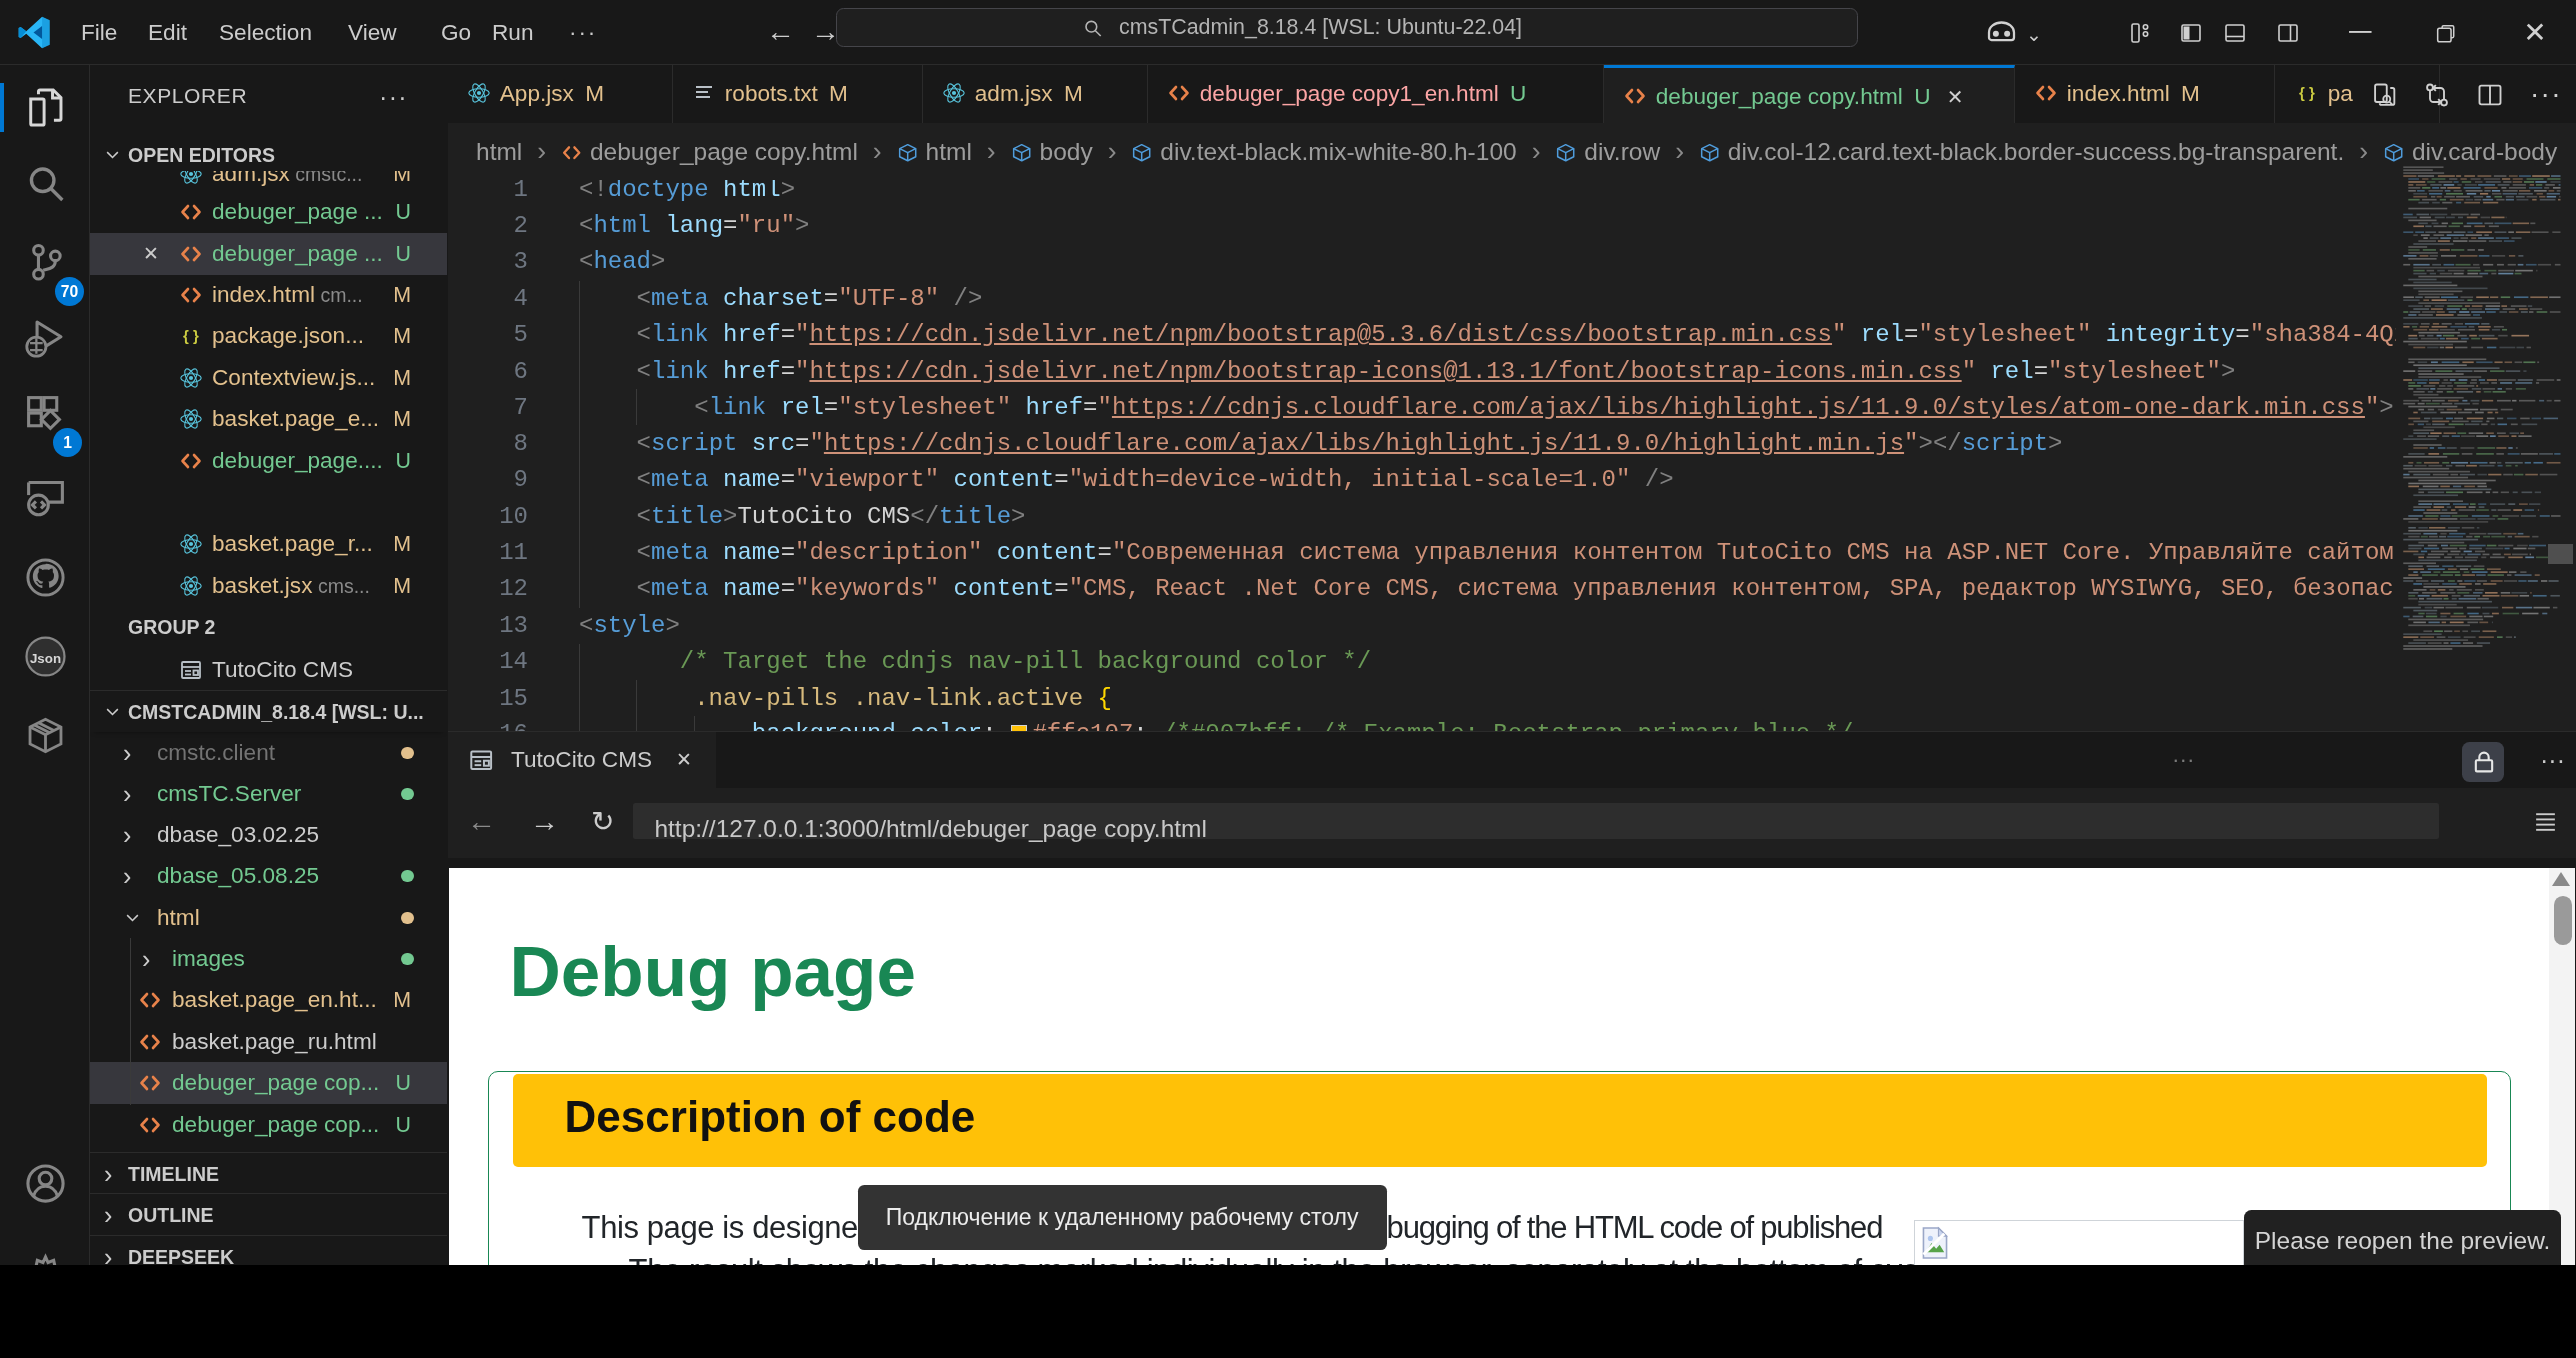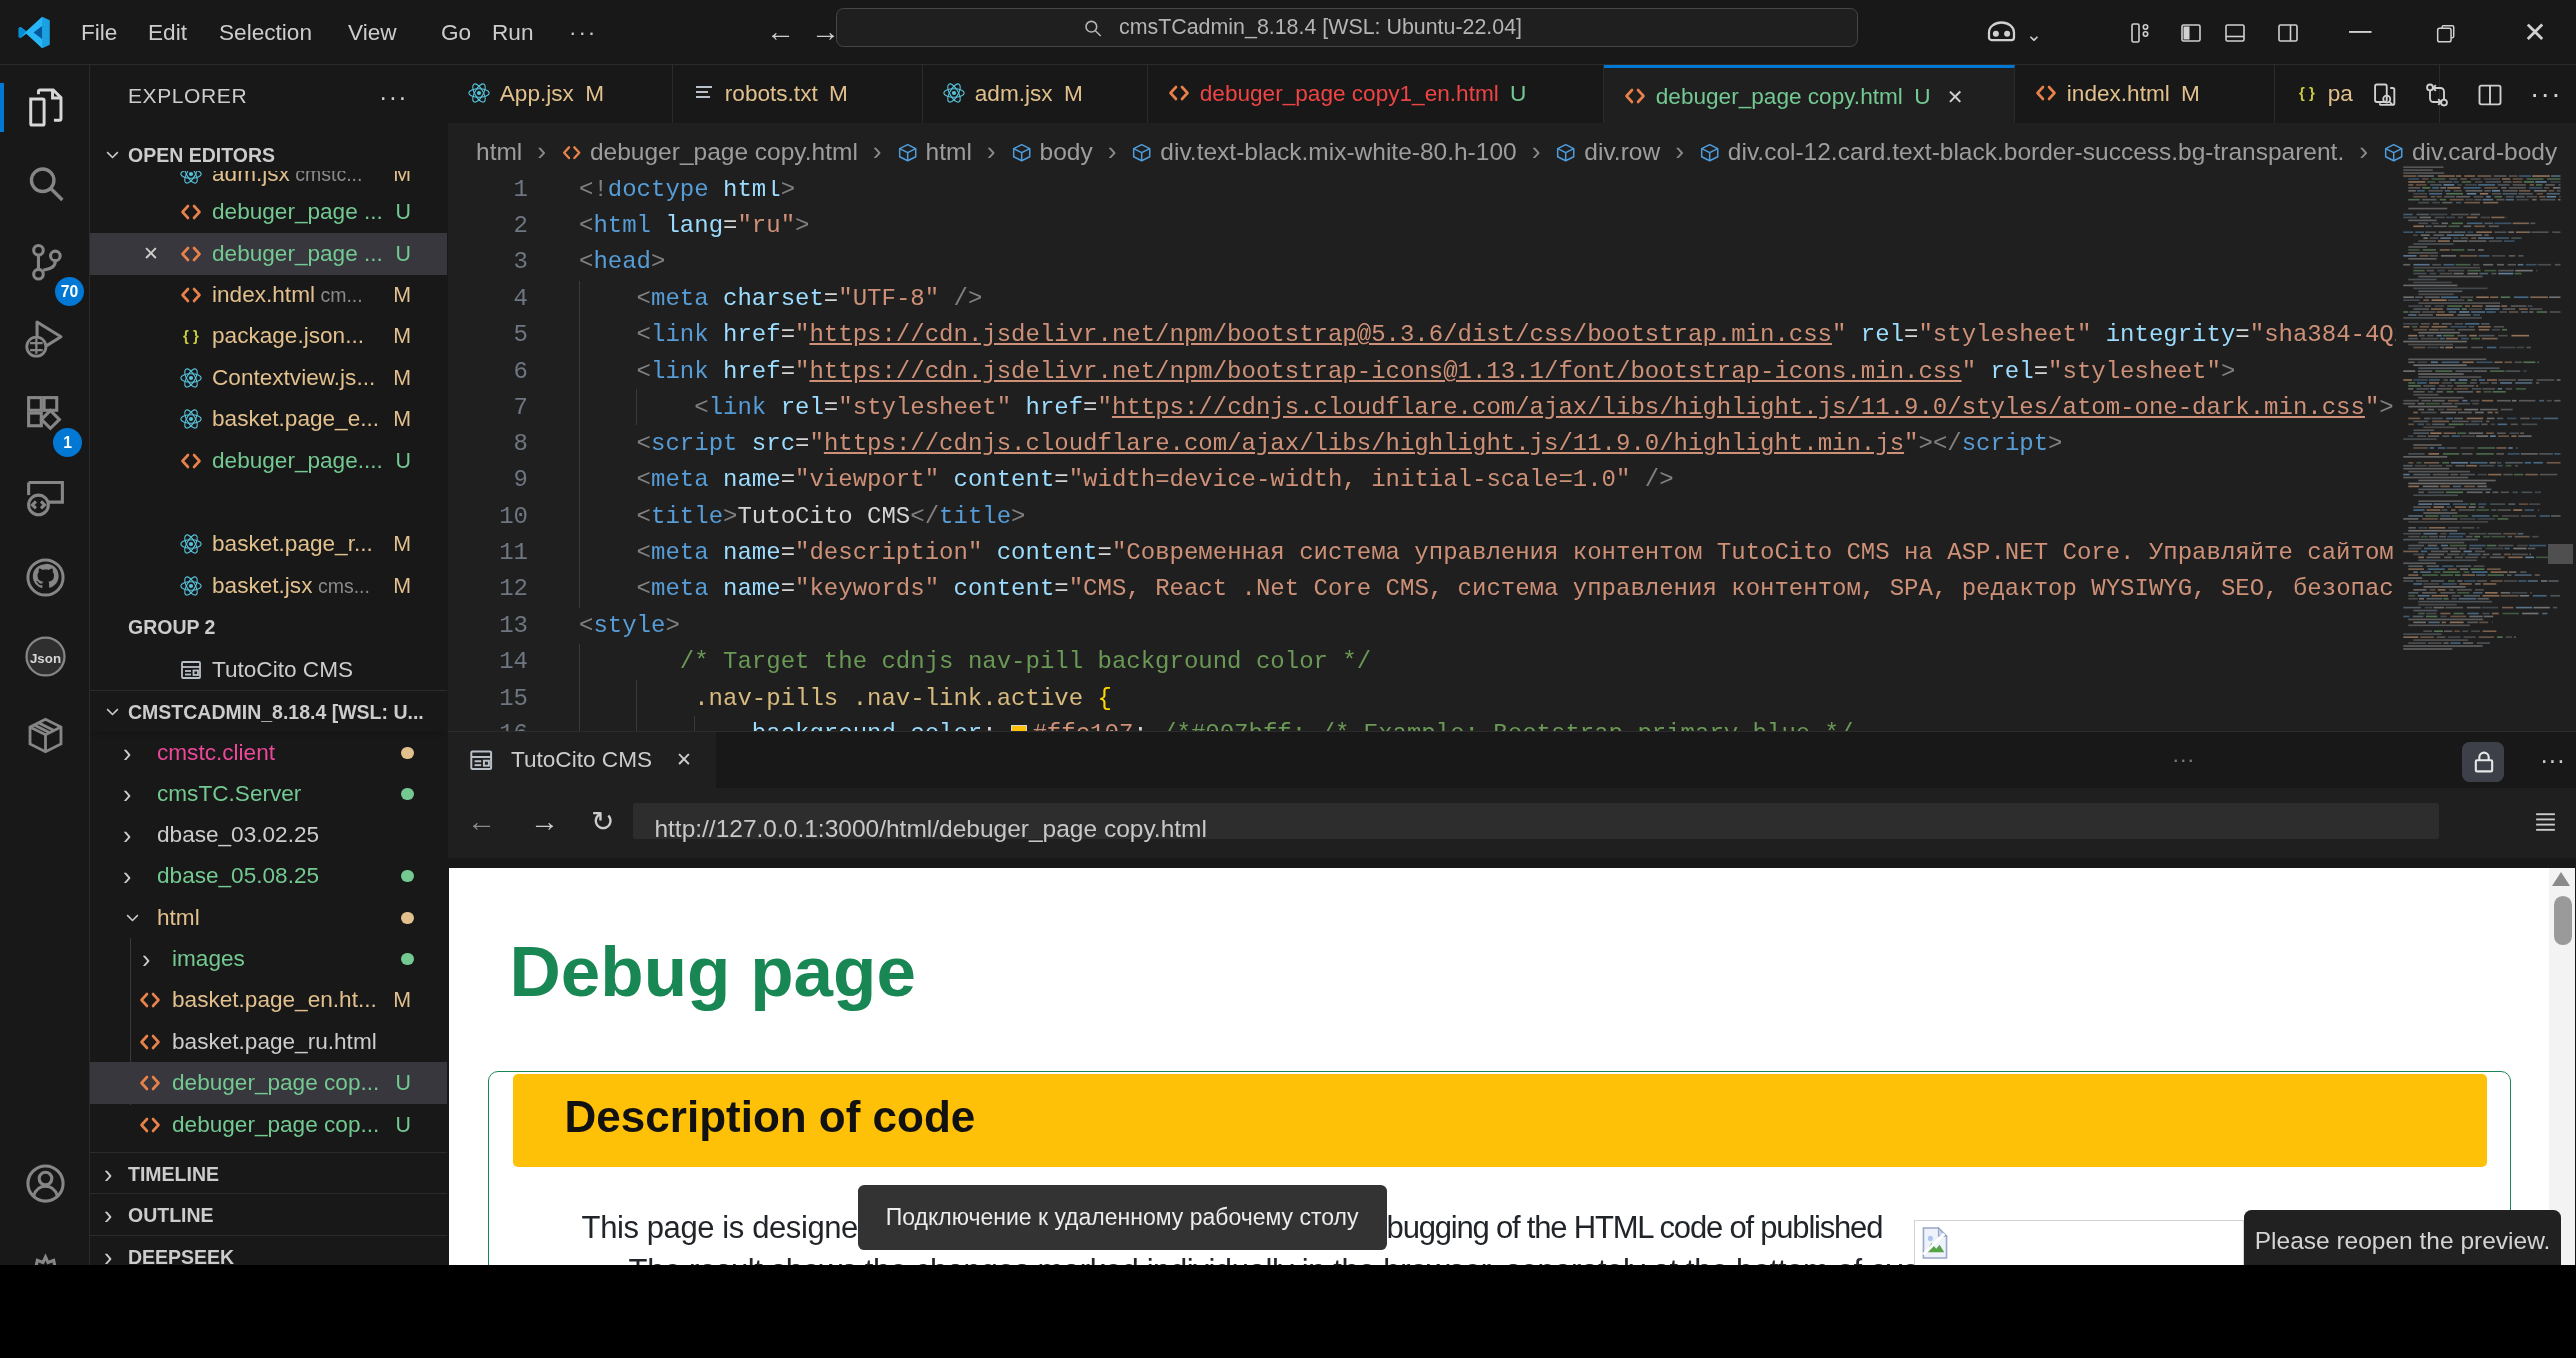--- a/index.html
+++ b/index.html
@@ -393,21 +393,21 @@
         <svg class="abs" style="left:12.6px;top:11.3px" width="19" height="19" viewBox="0 0 16 16">
           <path d="M3.5 6 L8 10.5 L12.5 6" fill="none" stroke="#cccccc" stroke-width="1.3"></path>
         </svg>
         <span class="abs" style="left:38px">CMSTCADMIN_8.18.4 [WSL: U...</span>
       </div>
     <div class="abs" style="left:0;top:-65px;width:357px;height:1258px">
       <div class="sel" style="top:1062px"></div>
       <div class="abs" style="left:40px;top:938px;width:1.3px;height:167px;background:#3a3a3a"></div>
       <span class="chevc" style="left:33px;top:732px">›</span>
         <div class="frow" style="top:732px">
-          <span class="flab" style="left:67px;color:#ec4899">cmstc.client</span>
+          <span class="flab" style="left:67px;color:#737373">cmstc.client</span>
         </div>
         <div class="frow" style="top:732px">
           <span class="gitdot" style="top:14.5px;background:#e2c08d"></span>
         </div>
         <span class="chevc" style="left:33px;top:773px">›</span>
         <div class="frow" style="top:773px">
           <span class="flab" style="left:67px;color:#73c991">cmsTC.Server</span>
         </div>
         <div class="frow" style="top:773px">
           <span class="gitdot" style="top:14.5px;background:#73c991"></span>
@@ -487,21 +487,21 @@
             <use href="#react"></use>
           </svg><span style="color:#e2c08d">App.jsx</span><span style="color:#e2c08d;margin-left:11.3px">M</span></div>
         <div class="tab" style="left:225px;width:250px"><svg class="tico" viewBox="0 0 38 38" width="24" height="24">
             <use href="#listico"></use>
           </svg><span style="color:#e2c08d">robots.txt</span><span style="color:#e2c08d;margin-left:11.3px">M</span></div>
         <div class="tab" style="left:475px;width:225px"><svg class="tico" viewBox="0 0 38 38" width="24" height="24">
             <use href="#react"></use>
           </svg><span style="color:#e2c08d">adm.jsx</span><span style="color:#e2c08d;margin-left:11.3px">M</span></div>
         <div class="tab" style="left:700px;width:456px"><svg class="tico" viewBox="0 0 38 38" width="24" height="24">
             <use href="#codeico"></use>
-          </svg><span style="color:#ef4444">debuger_page copy1_en.html</span><span style="color:#73c991;margin-left:11.3px">U</span></div>
+          </svg><span style="color:#fca5a5">debuger_page copy1_en.html</span><span style="color:#73c991;margin-left:11.3px">U</span></div>
         <div class="tab active" style="left:1156px;width:411px"><svg class="tico" viewBox="0 0 38 38" width="24" height="24">
             <use href="#codeico"></use>
           </svg><span style="color:#73c991">debuger_page copy.html</span><span style="color:#73c991;margin-left:11.3px">U</span><span class="tclose">✕</span></div>
         <div class="tab" style="left:1567px;width:260px"><svg class="tico" viewBox="0 0 38 38" width="24" height="24">
             <use href="#codeico"></use>
           </svg><span style="color:#e2c08d">index.html</span><span style="color:#e2c08d;margin-left:11.3px">M</span></div>
         <div class="tab" style="left:1828px;width:164px"><svg class="tico" viewBox="0 0 38 38" width="24" height="24">
             <use href="#jsonico"></use>
           </svg><span style="color:#e2c08d">pa</span></div>
       <svg class="abs" style="left:1923px;top:15.7px" width="28" height="28" viewBox="0 0 24 24">

